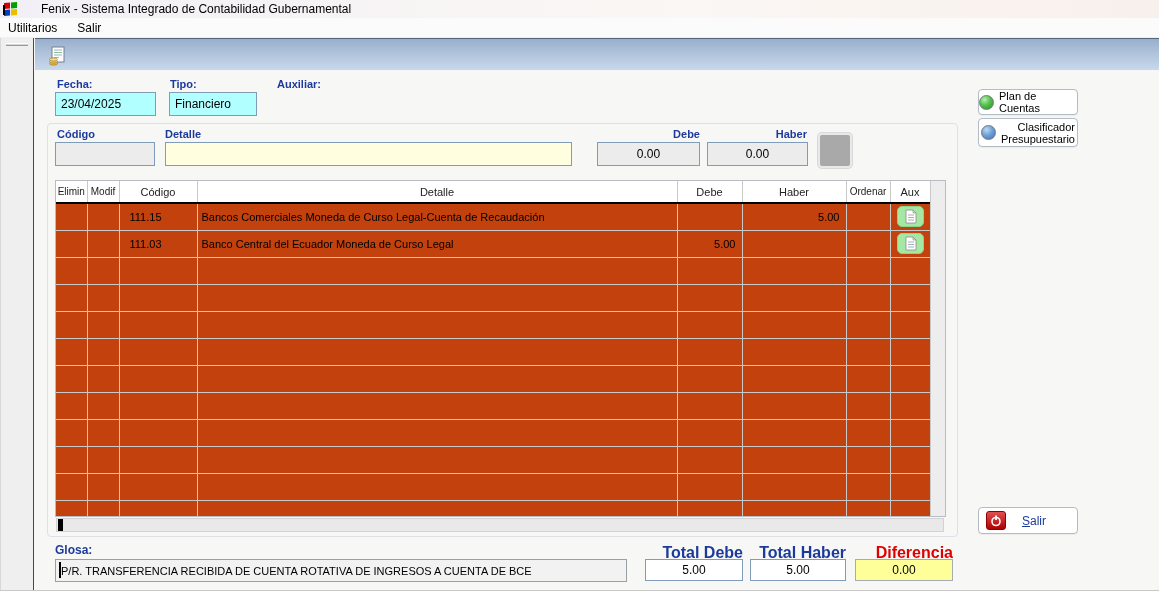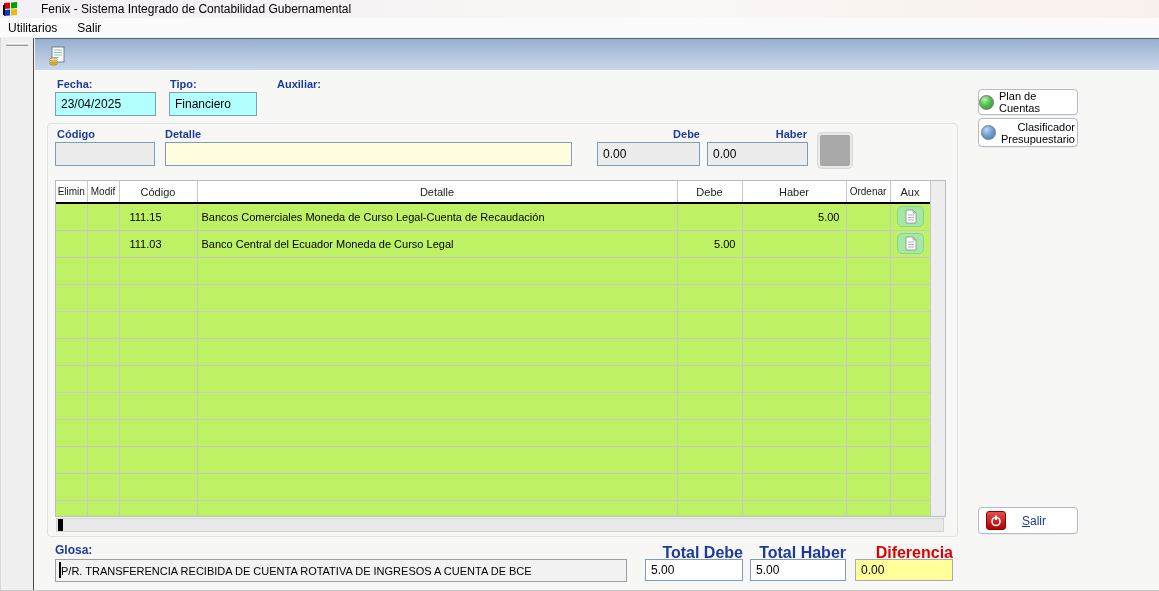--- a/index.html
+++ b/index.html
@@ -44,36 +44,36 @@
   }
   
   .lbl { position:absolute; font-size:11px; font-weight:bold; color:#1C3A9C; }
   input.fld {
     position:absolute; height:24px; border:1px solid #7F9DB9; font-size:12px;
     padding:0 5px; color:#000; font-family:"Liberation Sans",sans-serif; outline:none;
   }
   .cyan { background:#B2FFFF; }
   .cream { background:#FFFFE0; }
   .grayfld { background:#ECECEC; }
-  .num { text-align:left; }
+  .num { text-align:center; }
   .groupbox {
     position:absolute; left:47px; top:123px; width:911px; height:414px;
     border:1px solid #DDE0E4; border-radius:4px; pointer-events:none;
   }
   .addbtn {
     position:absolute; left:818px; top:133px; width:34px; height:35px;
     background:#A9A9A9; border:2px solid #E9E9E9; border-radius:4px;
     box-shadow:0 0 0 1px #D9D9D9;
   }
   
   .grid-wrap {
     position:absolute; left:55px; top:180px; width:891px; height:337px;
     background:#FFF; border:1px solid #B8BCC2; overflow:hidden;
   }
-  table.grid { border-collapse:collapse; table-layout:fixed; width:874px; background:#bef264; }
+  table.grid { border-collapse:collapse; table-layout:fixed; width:874px; background:#c2410c; }
   table.grid th {
     height:22px; font-size:11px; font-weight:normal; color:#222; text-align:center;
     border-right:1px solid #C9C9C9; border-bottom:2px solid #000; background:#FFF;
     overflow:hidden; white-space:nowrap;
   }
   table.grid th.small { font-size:10px; }
   table.grid td {
     height:27px; font-size:11px; color:#000; border-right:1px solid #C9C9C9;
     border-bottom:1px solid #C9C9C9; overflow:hidden; white-space:nowrap;
   }

